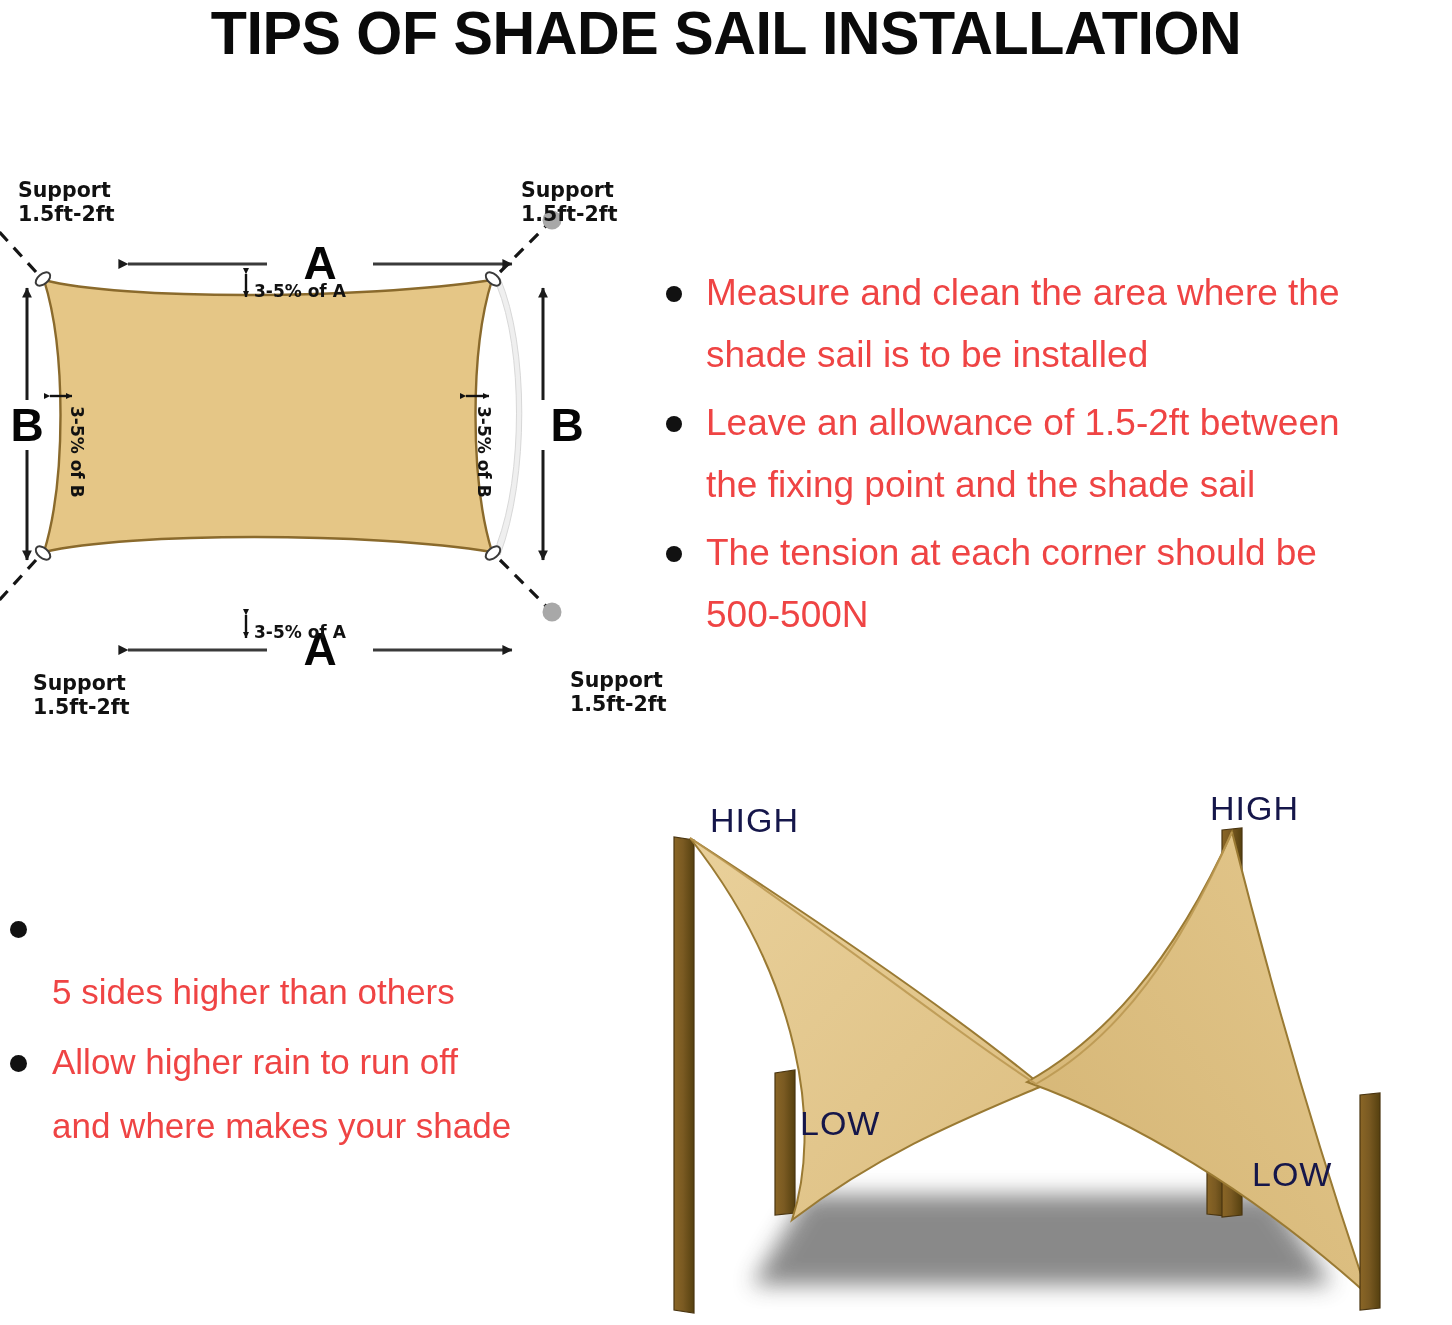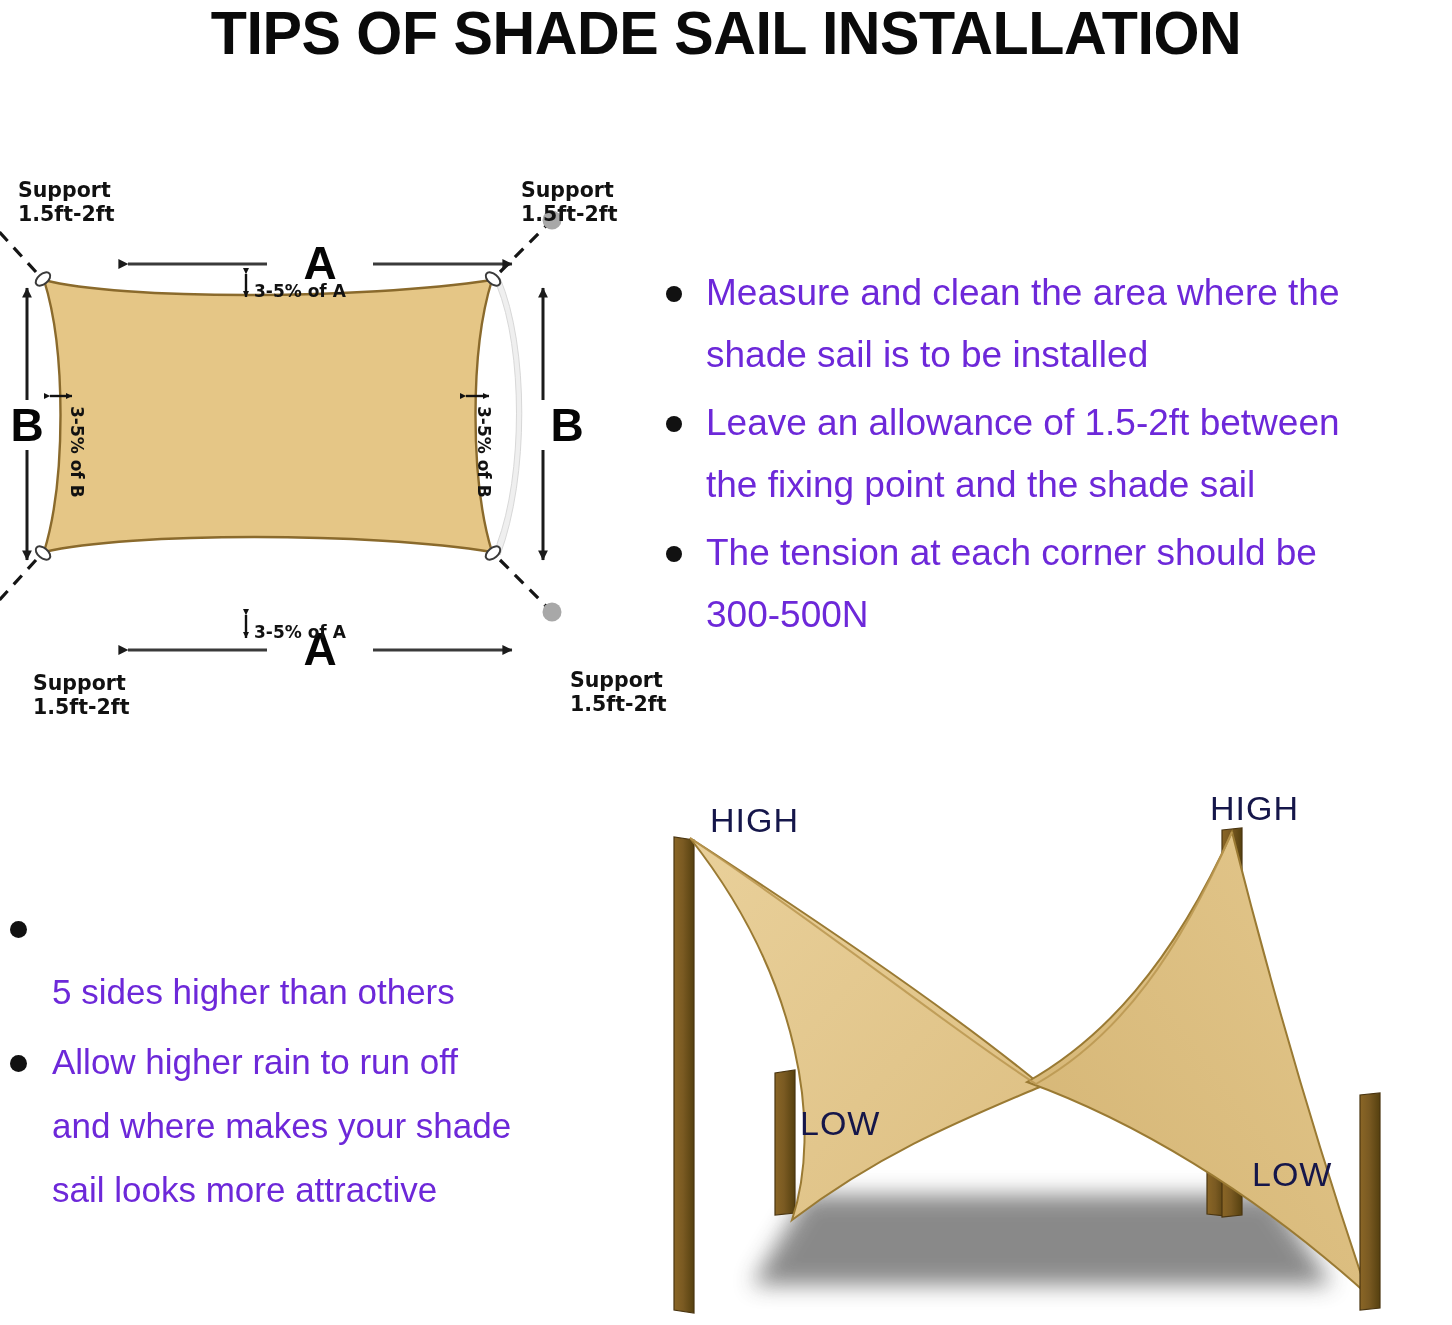--- a/index.html
+++ b/index.html
@@ -29,21 +29,21 @@
   
   .blist{list-style:none;margin:0;padding:0;}
   .blist li{
     position:relative;
     padding-left:58px;
     margin:0 12px 6px 0;
     font-size:37px;
     line-height:62px;
     font-weight:400;
     letter-spacing:0px;
-    color:#6d28d9;
+    color:#ef4444;
   }
   .blist li .bdot{
     position:absolute;left:18px;top:24px;
     width:16px;height:16px;border-radius:50%;
     background:#111;
   }
   #hyper-list .blist li{font-size:35px;line-height:64px;padding-left:52px;}
   #hyper-list .blist li .bdot{left:10px;top:25px;width:17px;height:17px;}
 
   
@@ -169,37 +169,36 @@
       <span>shade sail is to be installed</span>
     </li>
     <li>
       <span class="bdot"></span>
       <span>Leave an allowance of 1.5-2ft between</span><br>
       <span>the fixing point and the shade sail</span>
     </li>
     <li>
       <span class="bdot"></span>
       <span>The tension at each corner should be</span><br>
-      <span>300-500N</span>
+      <span>500-500N</span>
     </li>
   </ul>
 </div>
 
 <div id="hyper-list">
   <ul class="blist">
     <li>
       <span class="bdot"></span>
       <br>
       <span>5 sides higher than others</span>
     </li>
     <li>
       <span class="bdot"></span>
       <span>Allow higher rain to run off</span><br>
       <span>and where makes your shade</span><br>
-      <span>sail looks more attractive</span>
     </li>
   </ul>
 </div>
 
 <div id="hyper-diagram">
   <svg width="792" height="535" viewBox="0 0 792 535">
     <defs>
       <linearGradient id="postg" x1="0" y1="0" x2="1" y2="0">
         <stop offset="0%" stop-color="#8a6626"></stop>
         <stop offset="45%" stop-color="#7a5a22"></stop>

